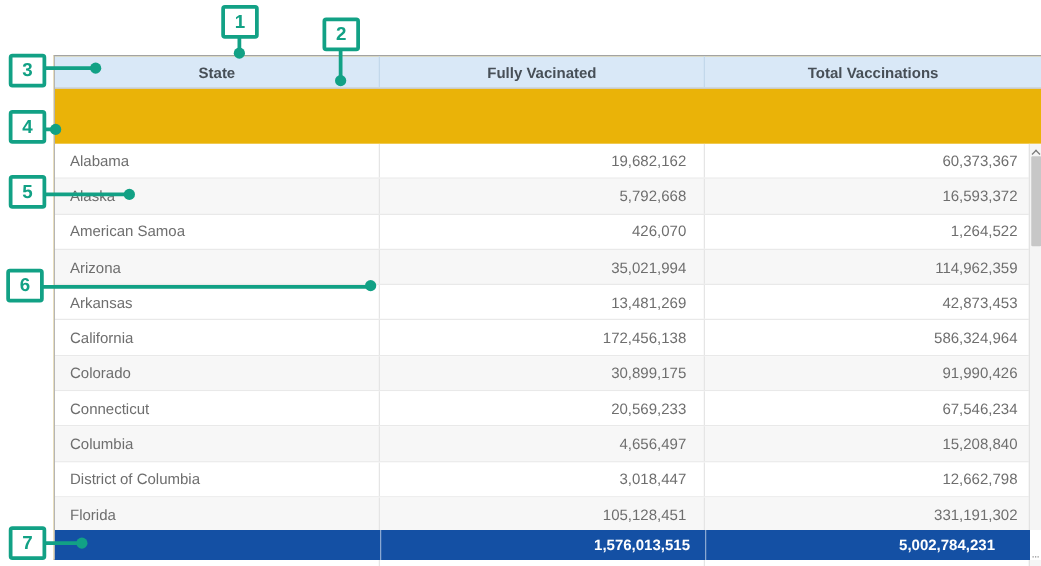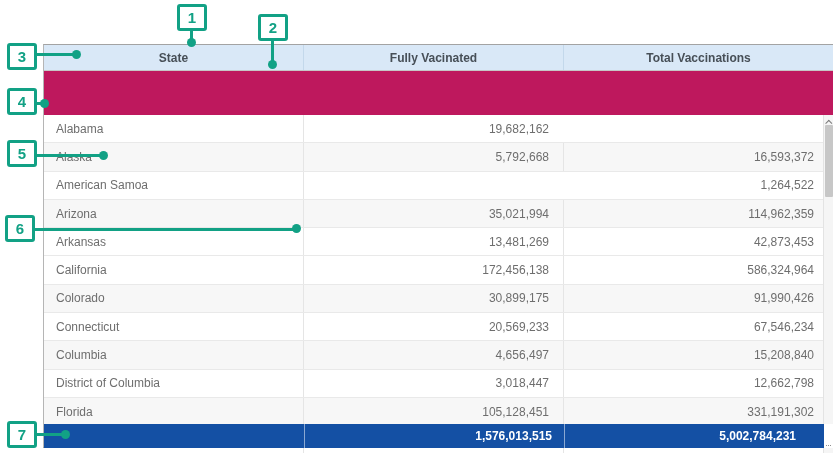--- a/index.html
+++ b/index.html
@@ -6,21 +6,21 @@
   body { background: #ffffff; font-family: "Liberation Sans", sans-serif; }
   .canvas {
     position: relative; width: 833px; height: 453px;
     background: #ffffff; overflow: hidden;
   }
 
   
   .table-outer {
     position: absolute; left: 43px; top: 44px; width: 790px; height: 404px;
     border-top: 1px solid #a3a3a3; border-left: 1px solid #b5b5b5;
-    border-bottom: 1px solid #8f8f8f; background: #be185d;
+    border-bottom: 1px solid #8f8f8f; background: #eab308;
   }
   .thead {
     position: absolute; left: 0; top: 0; width: 789px; height: 26px;
     background: #d9e8f7; border-bottom: 1px solid #c6c6c6;
     display: flex; align-items: center;
   }
   .thead .hcell {
     height: 100%; display: flex; align-items: center; justify-content: center;
     font-size: 12px; font-weight: 600; color: #474f57;
   }
@@ -143,28 +143,30 @@
       <div class="hcell col-state">State</div>
       <div class="hcell col-fully">Fully Vacinated</div>
       <div class="hcell col-total">Total Vaccinations</div>
     </div>
 
     <div class="tbody">
       <div>
           <div class="row">
             <div class="cell col-state">Alabama</div>
             <div class="cell col-fully num">19,682,162</div>
+            <div class="cell col-total num">60,373,367</div>
           </div>
           <div class="row alt">
             <div class="cell col-state">Alaska</div>
             <div class="cell col-fully num">5,792,668</div>
             <div class="cell col-total num">16,593,372</div>
           </div>
           <div class="row">
             <div class="cell col-state">American Samoa</div>
+            <div class="cell col-fully num">426,070</div>
             <div class="cell col-total num">1,264,522</div>
           </div>
           <div class="row alt">
             <div class="cell col-state">Arizona</div>
             <div class="cell col-fully num">35,021,994</div>
             <div class="cell col-total num">114,962,359</div>
           </div>
           <div class="row">
             <div class="cell col-state">Arkansas</div>
             <div class="cell col-fully num">13,481,269</div>

